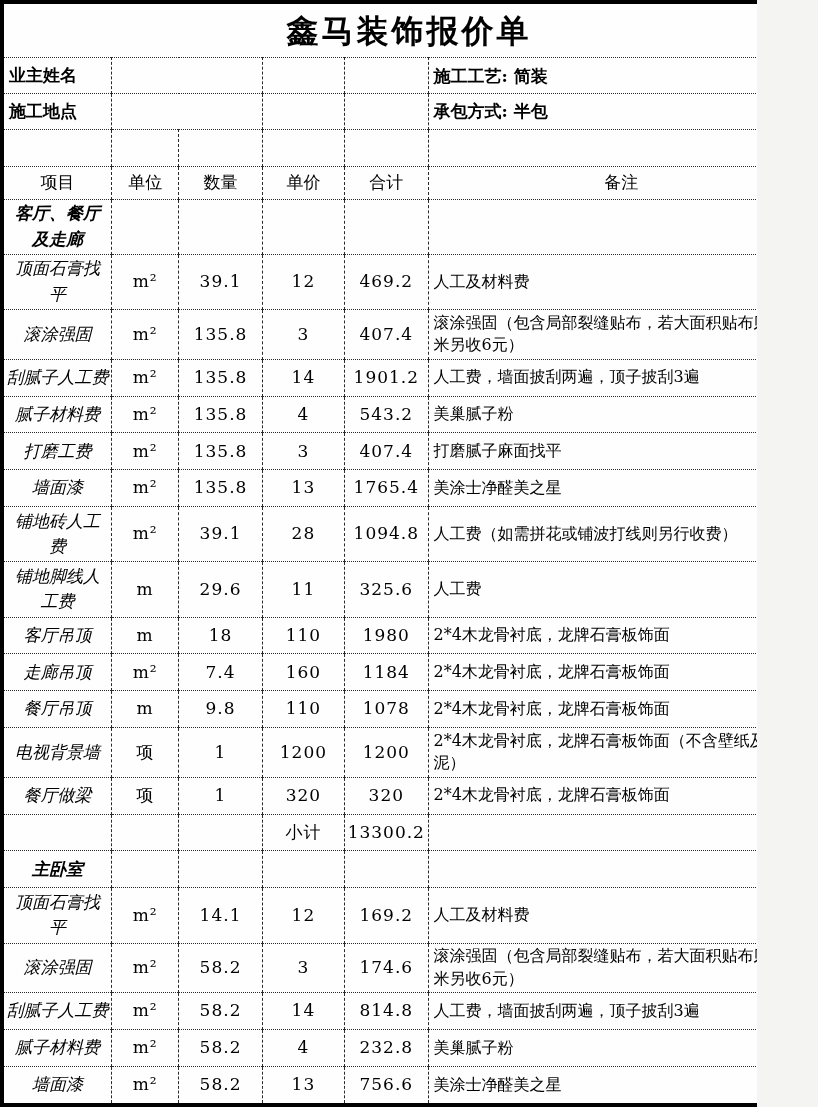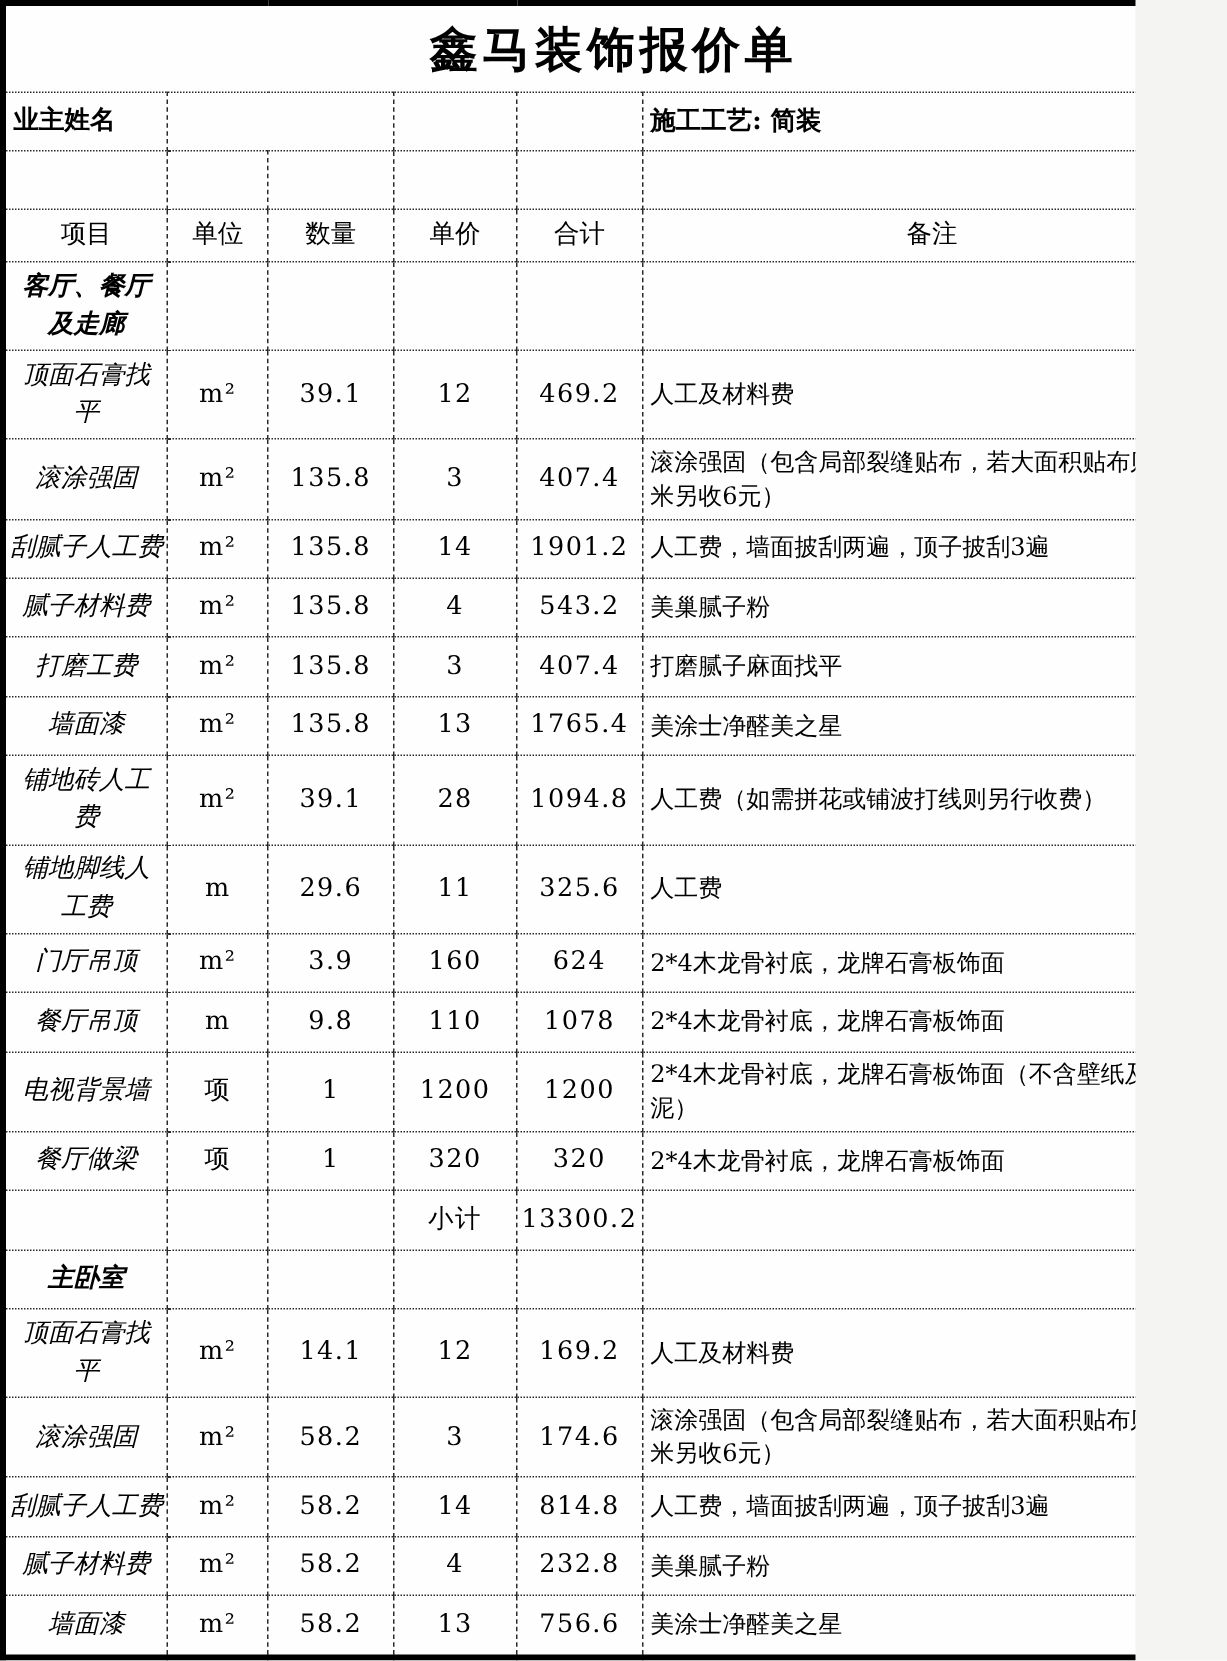--- a/index.html
+++ b/index.html
@@ -60,20 +60,27 @@
       <tr class="title-row">
         <td colspan="6">鑫马装饰报价单</td>
       </tr>
       <tr class="meta-row">
         <td class="c-label">业主姓名</td>
         <td colspan="2"></td>
         <td></td>
         <td></td>
         <td class="c-remark">施工工艺: 简装</td>
       </tr>
+      <tr class="meta-row">
+        <td class="c-label">施工地点</td>
+        <td colspan="2"></td>
+        <td></td>
+        <td></td>
+        <td class="c-remark">承包方式: 半包</td>
+      </tr>
       <tr class="blank-row">
         <td></td>
         <td></td>
         <td></td>
         <td></td>
         <td></td>
         <td></td>
       </tr>
       <tr class="head-row">
         <th>项目</th>
@@ -154,25 +161,33 @@
         <tr class="r-item">
           <td class="c-item">铺地脚线人
 工费</td>
           <td class="c-unit c-num">m</td>
           <td class="c-qty c-num">29.6</td>
           <td class="c-price c-num">11</td>
           <td class="c-total c-num">325.6</td>
           <td class="c-remark">人工费</td>
         </tr>
         <tr class="r-item">
-          <td class="c-item">门厅吊顶</td>
-          <td class="c-unit c-num">m²</td>
-          <td class="c-qty c-num">3.9</td>
+          <td class="c-item">客厅吊顶</td>
+          <td class="c-unit c-num">m</td>
+          <td class="c-qty c-num">18</td>
+          <td class="c-price c-num">110</td>
+          <td class="c-total c-num">1980</td>
+          <td class="c-remark">2*4木龙骨衬底，龙牌石膏板饰面</td>
+        </tr>
+        <tr class="r-item">
+          <td class="c-item">走廊吊顶</td>
+          <td class="c-unit c-num">m²</td>
+          <td class="c-qty c-num">7.4</td>
           <td class="c-price c-num">160</td>
-          <td class="c-total c-num">624</td>
+          <td class="c-total c-num">1184</td>
           <td class="c-remark">2*4木龙骨衬底，龙牌石膏板饰面</td>
         </tr>
         <tr class="r-item">
           <td class="c-item">餐厅吊顶</td>
           <td class="c-unit c-num">m</td>
           <td class="c-qty c-num">9.8</td>
           <td class="c-price c-num">110</td>
           <td class="c-total c-num">1078</td>
           <td class="c-remark">2*4木龙骨衬底，龙牌石膏板饰面</td>
         </tr>

